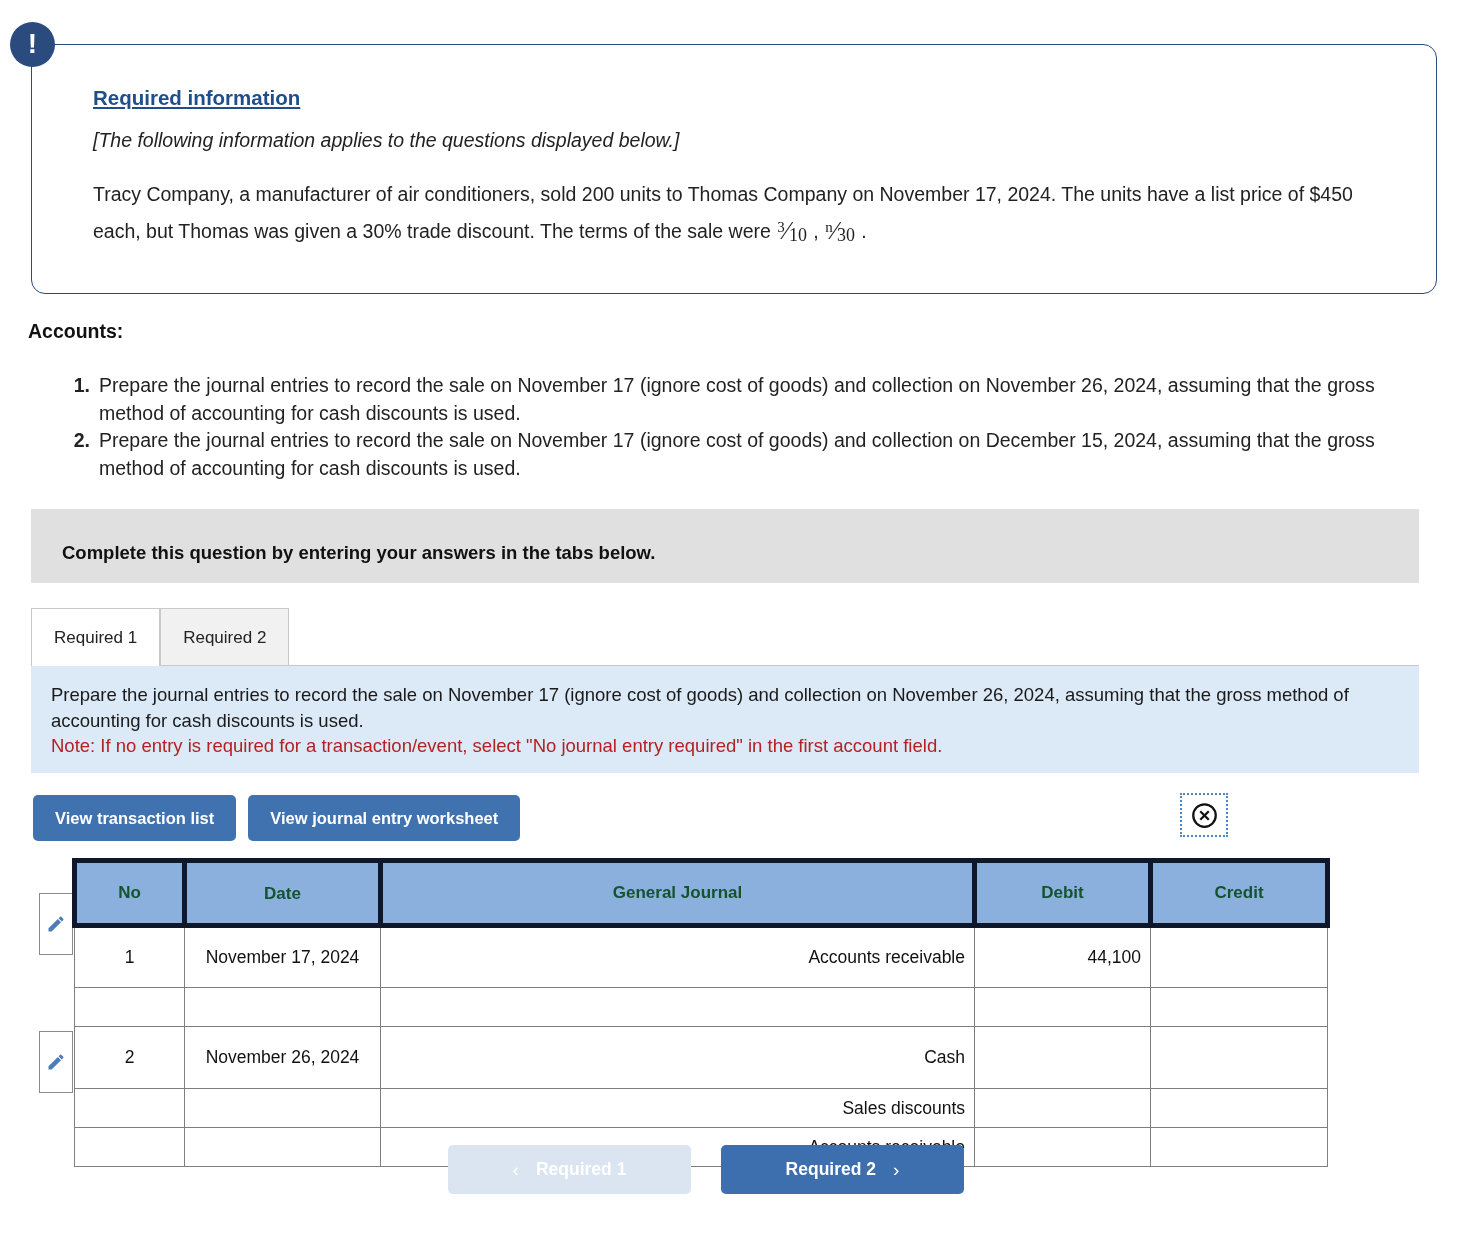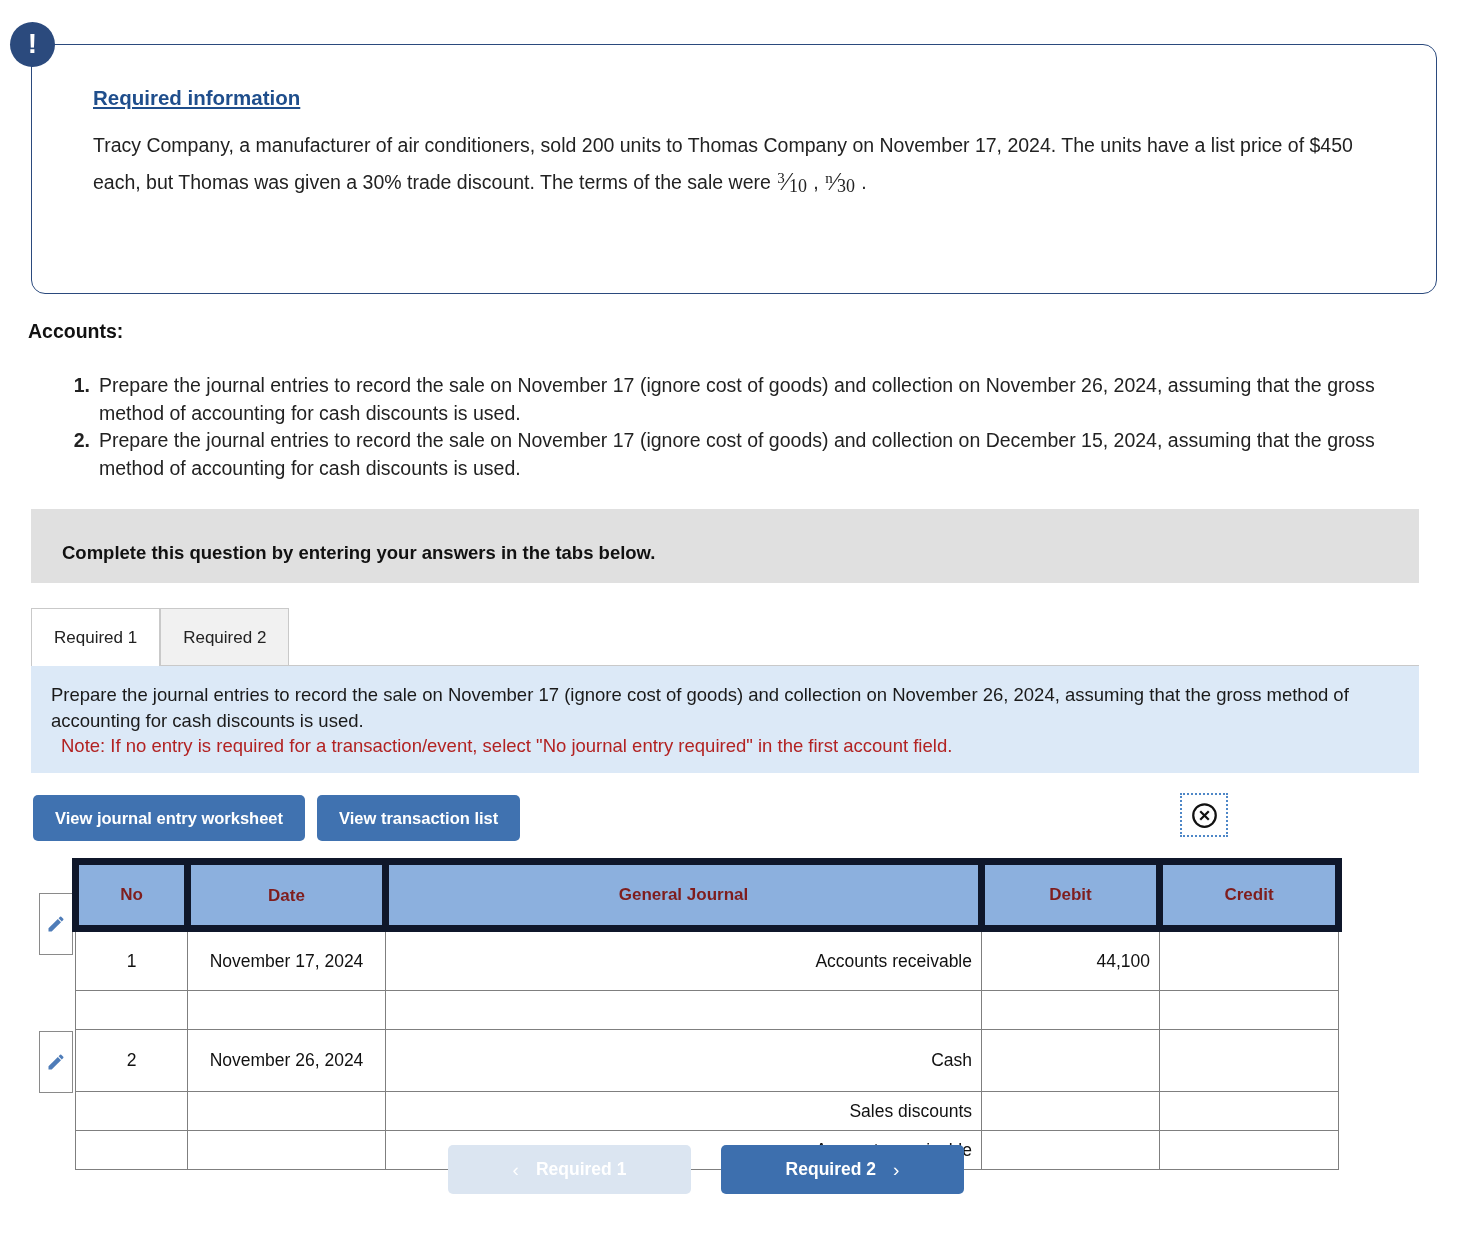--- a/index.html
+++ b/index.html
@@ -196,21 +196,20 @@
     left: 20px;
     top: 16px;
     right: 20px;
     font-size: 18.5px;
     line-height: 25.5px;
     color: #1a1a1a;
   }
   .bn-note {
     color: #b22222;
     display: block;
-    margin-left: 10px;
   }
 
   
   .btn-row {
     position: absolute;
     left: 33px;
     top: 795px;
     display: flex;
     gap: 12px;
   }
@@ -262,24 +261,24 @@
   .jtable {
     position: absolute;
     left: 72px;
     top: 858px;
     border-collapse: collapse;
     table-layout: fixed;
     width: 1108px;
   }
   .jtable th {
     background: #8cb0de;
-    border: 7px solid #0f172a;
+    border: 5px solid #0f172a;
     font-size: 17px;
     font-weight: bold;
-    color: #7f1d1d;
+    color: #14532d;
     height: 36px;
     padding: 12px;
     text-align: center;
   }
   .jtable td {
     border: 1px solid #7f7f7f;
     font-size: 17.5px;
     color: #111;
     padding: 0 9px;
     height: 38px;
@@ -329,20 +328,21 @@
   .chev { font-size: 19px; font-weight: normal; }
 </style>
 </head>
 <body>
 
 <div class="info-wrap">
   <div class="info-box"></div>
   <div class="info-badge">!</div>
   <div class="info-inner">
     <div class="info-title">Required information</div>
+    <div class="info-italic">[The following information applies to the questions displayed below.]</div>
     <div class="info-body">
       <span>Tracy Company, a manufacturer of air conditioners, sold 200 units to Thomas Company on November 17, 2024. The units have a list price of $450 each, but Thomas was given a 30% trade discount. The terms of the sale were</span>
       <span class="frac"><span class="num">3</span><span class="sl">⁄</span><span class="den">10</span></span>
       <span>,</span>
       <span class="frac"><span class="num">n</span><span class="sl">⁄</span><span class="den">30</span></span>
       <span>.</span>
     </div>
   </div>
 </div>
 
@@ -373,22 +373,22 @@
 <div class="tab-rule"></div>
 
 <div class="blue-note">
   <div class="bn-text">
     <span>Prepare the journal entries to record the sale on November 17 (ignore cost of goods) and collection on November 26, 2024, assuming that the gross method of accounting for cash discounts is used.</span>
     <span class="bn-note">Note: If no entry is required for a transaction/event, select "No journal entry required" in the first account field.</span>
   </div>
 </div>
 
 <div class="btn-row">
+  <button class="blue-btn">View transaction list</button>
   <button class="blue-btn">View journal entry worksheet</button>
-  <button class="blue-btn">View transaction list</button>
 </div>
 
 <div class="close-wrap">
   <svg width="27" height="27" viewBox="0 0 24 24" aria-hidden="true">
     <circle cx="12" cy="12" r="10" fill="none" stroke="#111" stroke-width="2"></circle>
     <line x1="8.2" y1="8.2" x2="15.8" y2="15.8" stroke="#111" stroke-width="2"></line>
     <line x1="15.8" y1="8.2" x2="8.2" y2="15.8" stroke="#111" stroke-width="2"></line>
   </svg>
 </div>
 

